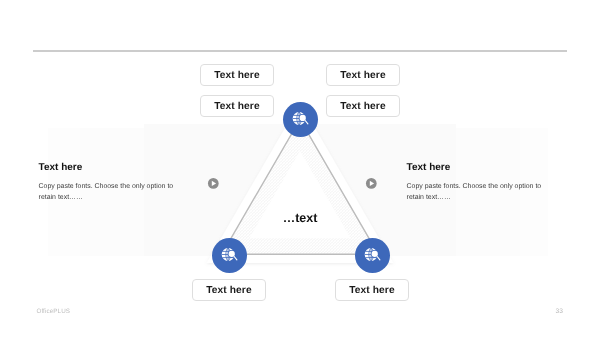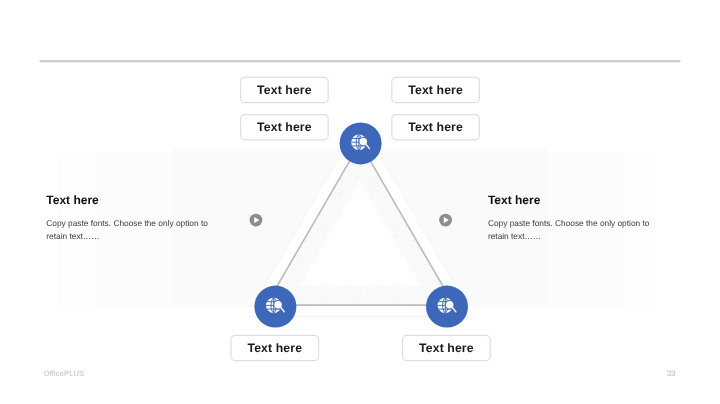--- a/index.html
+++ b/index.html
@@ -157,16 +157,17 @@
           <path d="M16.1 10.05 C19.1 12.1 19.1 20.9 16.1 22.95"></path>
           <path d="M16.1 10.05 V22.95"></path>
         </g>
         <circle cx="19.7" cy="15.9" r="3.85" fill="#3d68ba"></circle>
         <circle cx="19.7" cy="15.9" r="3.15" fill="#ffffff"></circle>
         <path d="M22.2 18.5 L24.9 21.9" stroke="#ffffff" stroke-width="1.15" stroke-linecap="round"></path>
       </g>
     </defs>
   </svg>
 
+  <div class="centre-label" style="left:250px;top:211px;width:100px">…text</div>
 
   <div class="brand">OfficePLUS</div>
   <div class="pageno">33</div>
 </div>
 
 </body></html>

